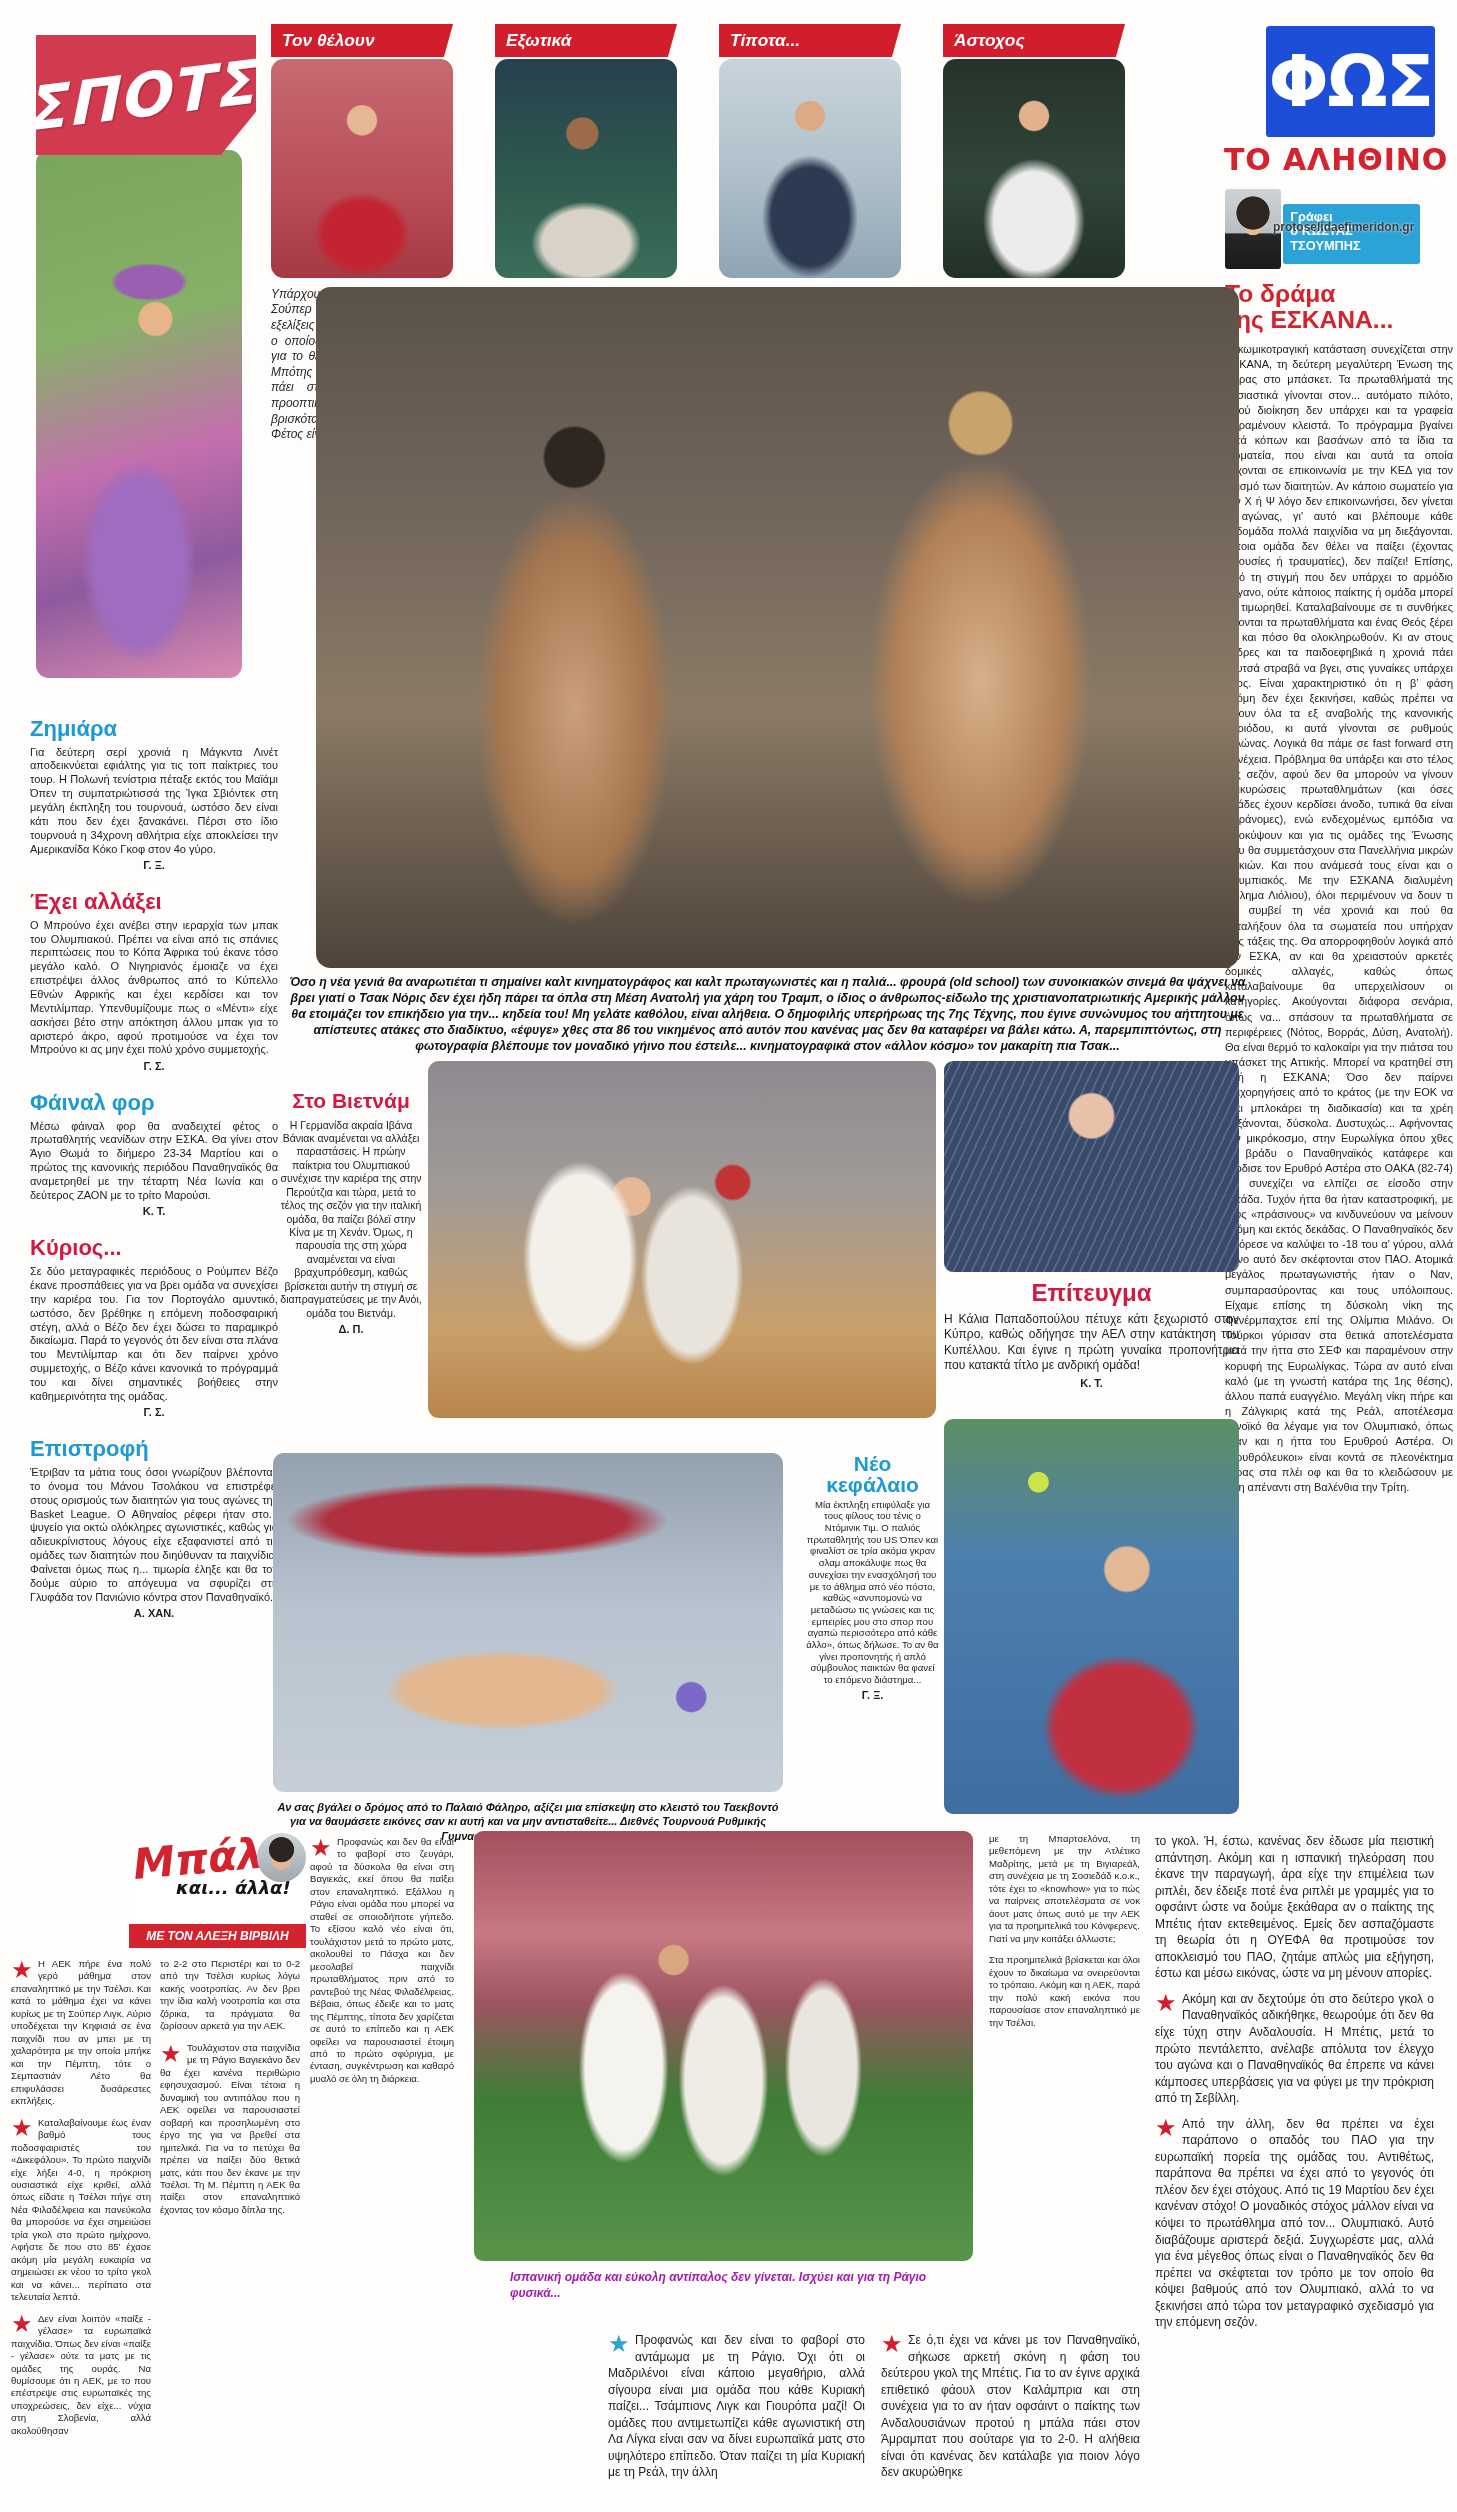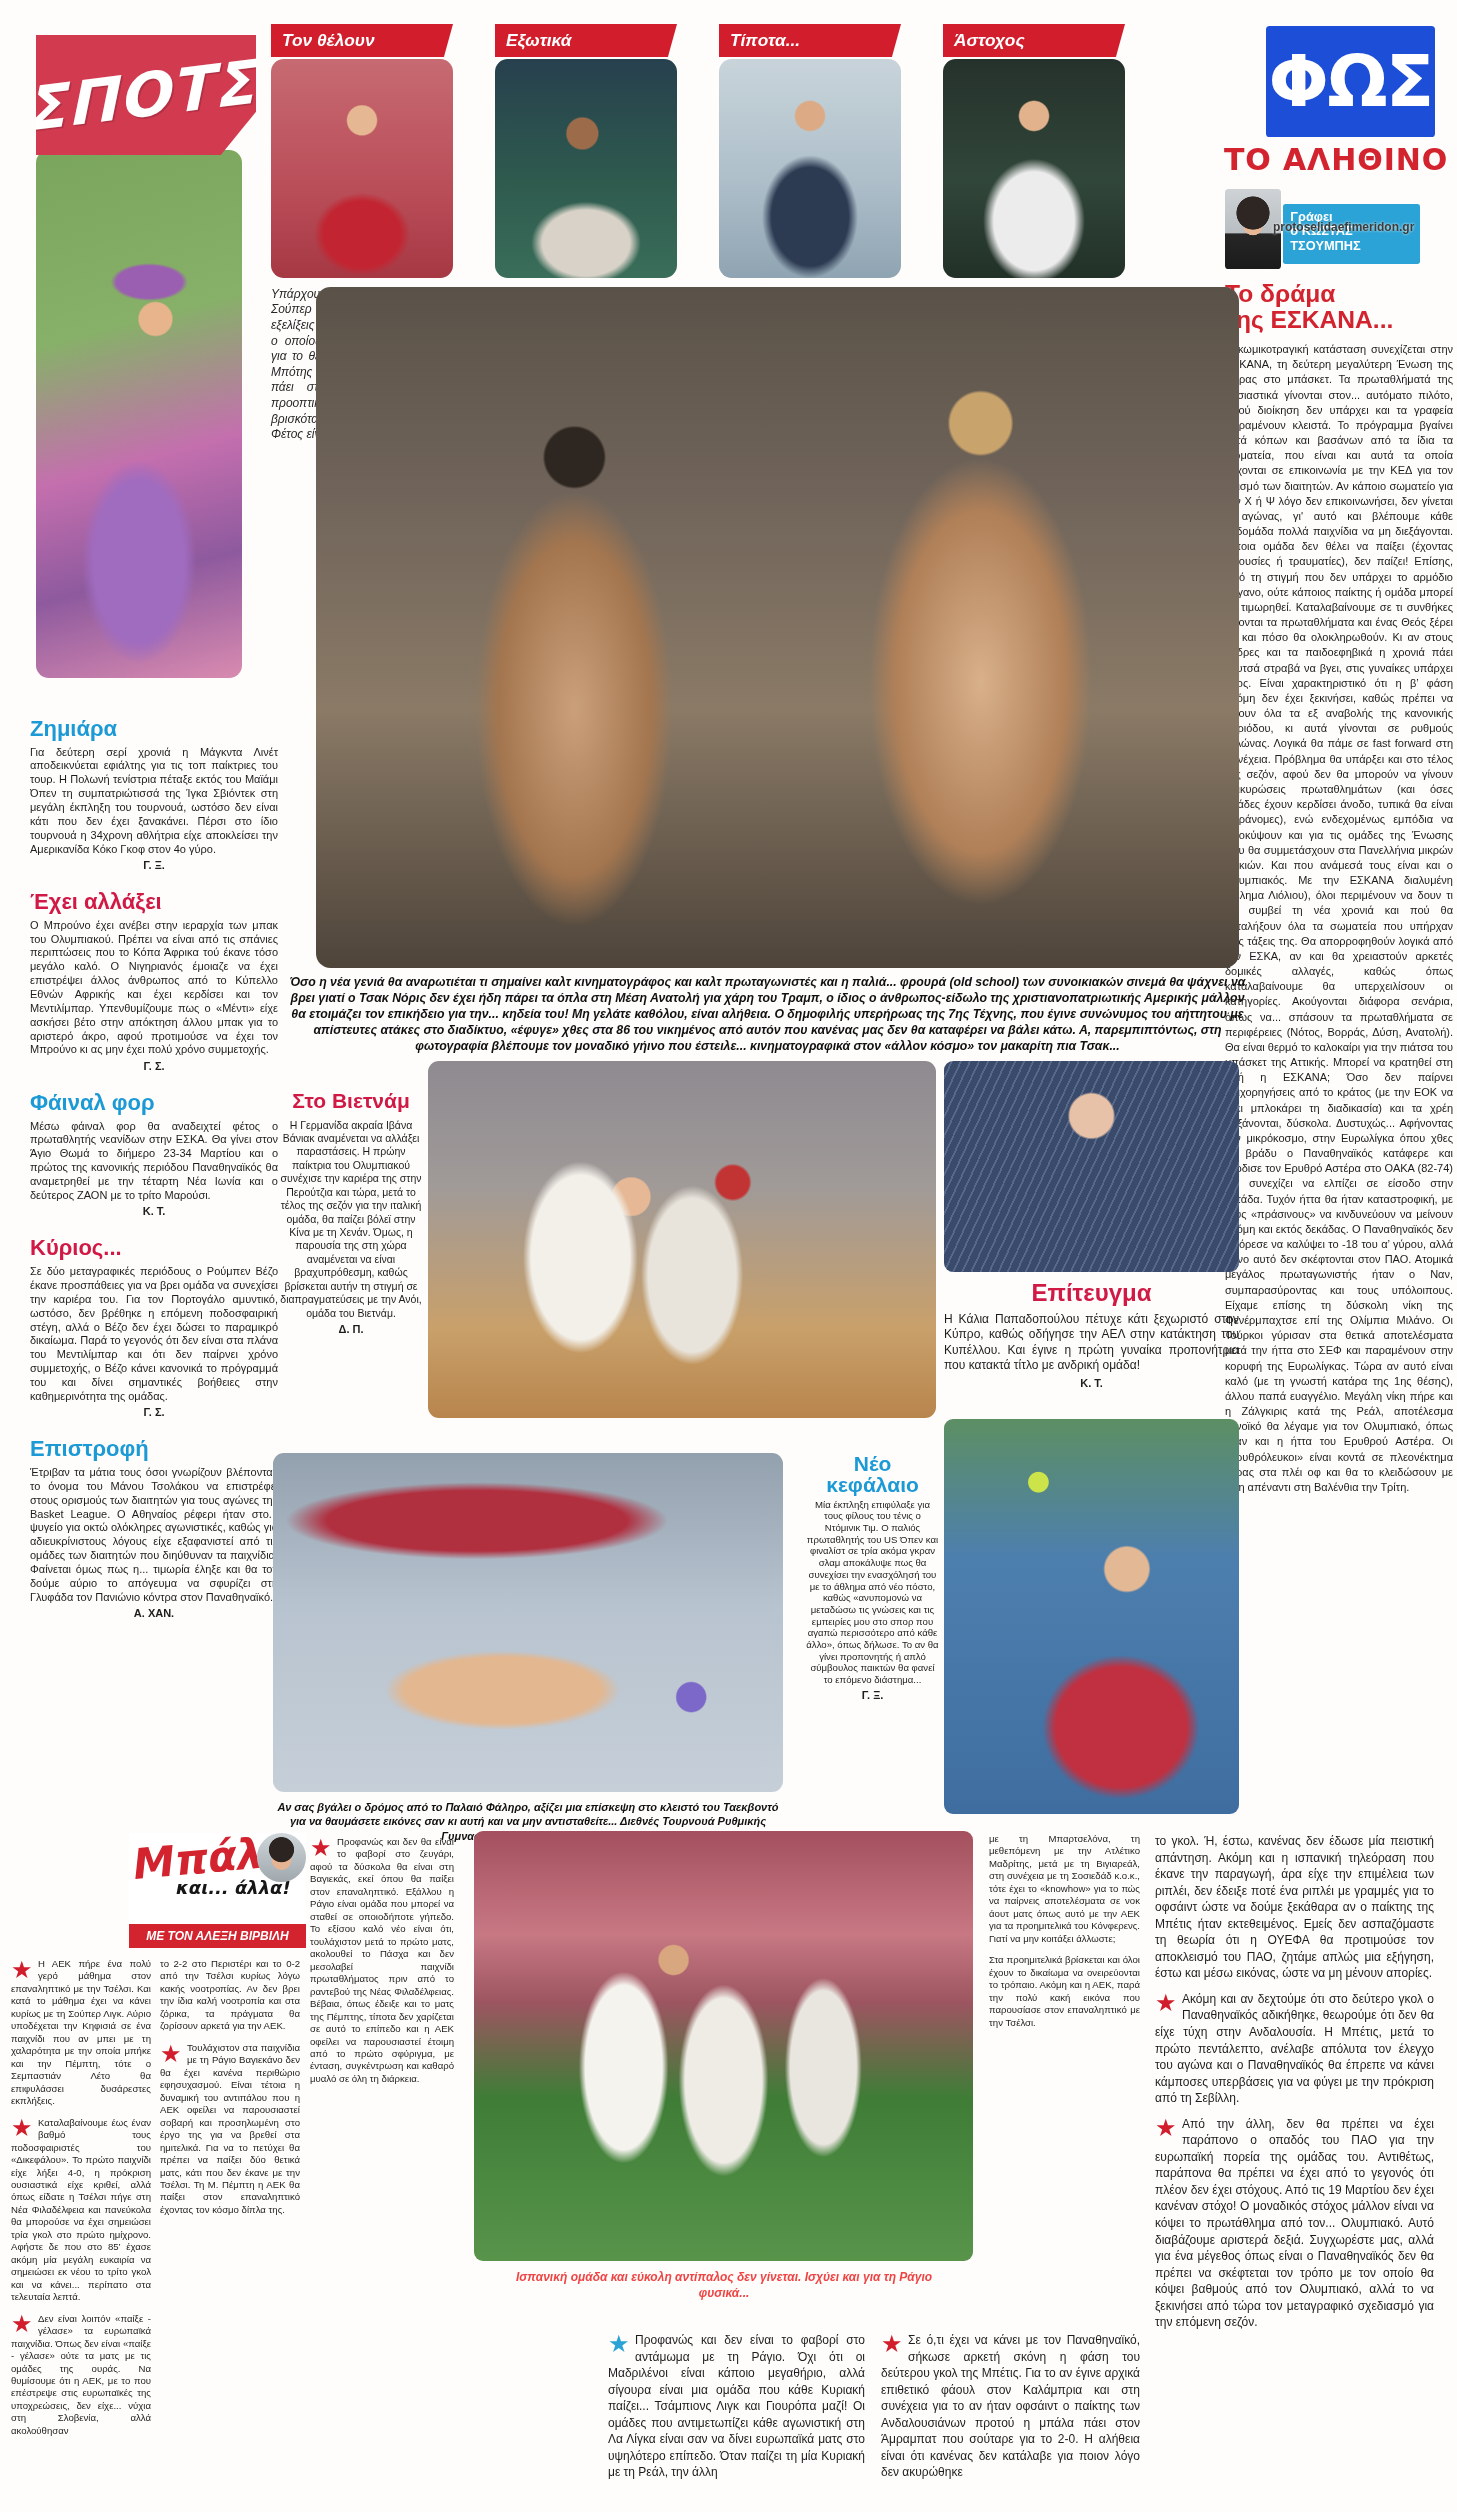--- a/index.html
+++ b/index.html
@@ -105,21 +105,21 @@
   .star{float:left;font-size:24px;line-height:20px;margin:1.8px 5.5px 0 0;font-family:"DejaVu Sans",sans-serif;}
   .star-red{color:#d21d2c;} .star-blue{color:#2ba3d6;}
   .football-photo{left:474px;top:1831px;width:499px;height:430px;border-radius:9px;
       background:
         radial-gradient(ellipse 64px 137px at 30% 55%,#f5f3ee 0 60%,transparent 70%),
         radial-gradient(ellipse 64px 137px at 50% 58%,#efece6 0 60%,transparent 70%),
         radial-gradient(ellipse 55px 128px at 70% 55%,#e9e5df 0 60%,transparent 70%),
         radial-gradient(circle 24px at 40% 30%,#d9a77f 0 60%,transparent 66%),
         linear-gradient(180deg,#a4505e 0%,#c77883 24%,#9c5560 40%,#3f7d37 62%,#58944a 100%);}
   .football-caption{position:absolute;left:510px;top:2270px;width:428px;
-      font:italic 700 12px/1.3 "Liberation Sans",sans-serif;text-align:center;color:#ef4444;}
+      font:italic 700 12px/1.3 "Liberation Sans",sans-serif;color:#a21caf;}
 </style>
 </head>
 <body>
 
 <div id="page">
 
   <div class="spots-box">
     <span>ΣΠΟΤΣ</span>
   </div>
   <div class="photo" style="left:36px;top:150px;width:206px;height:528px;

